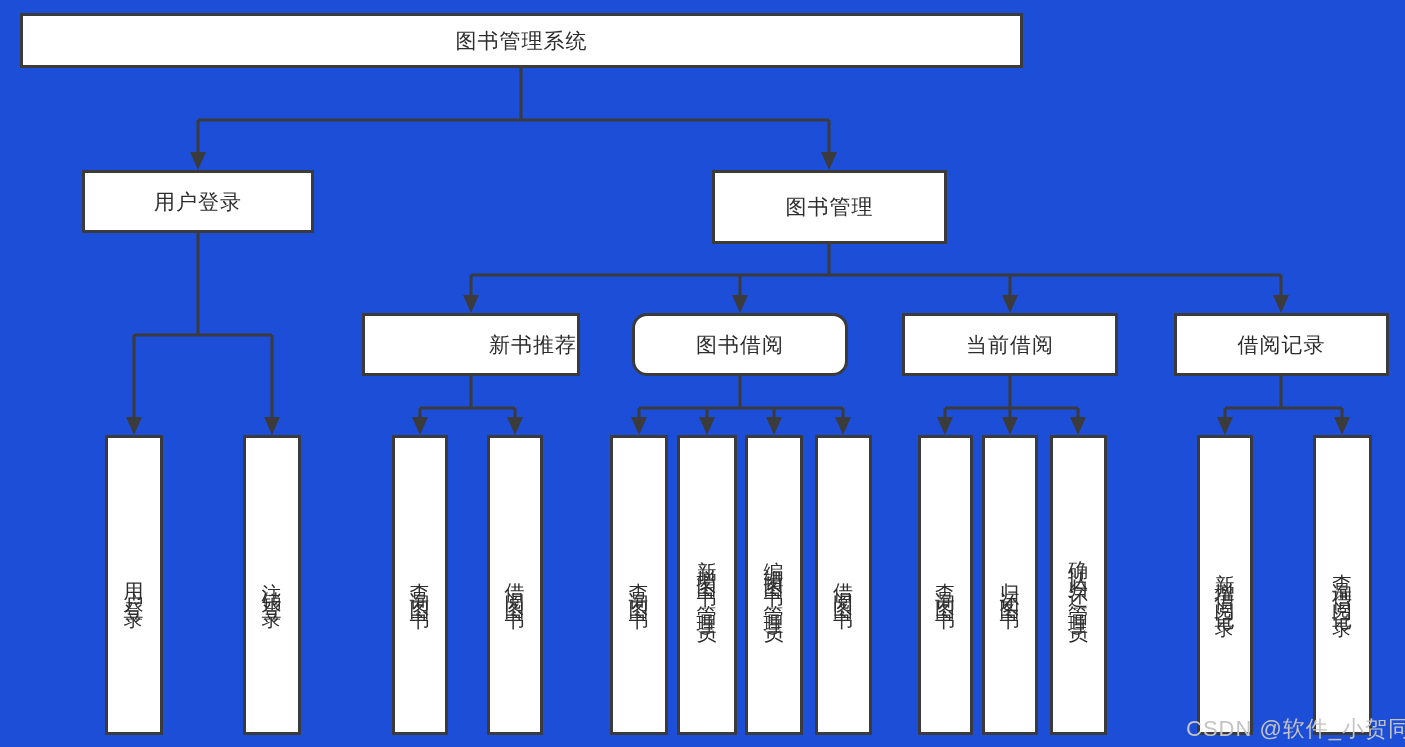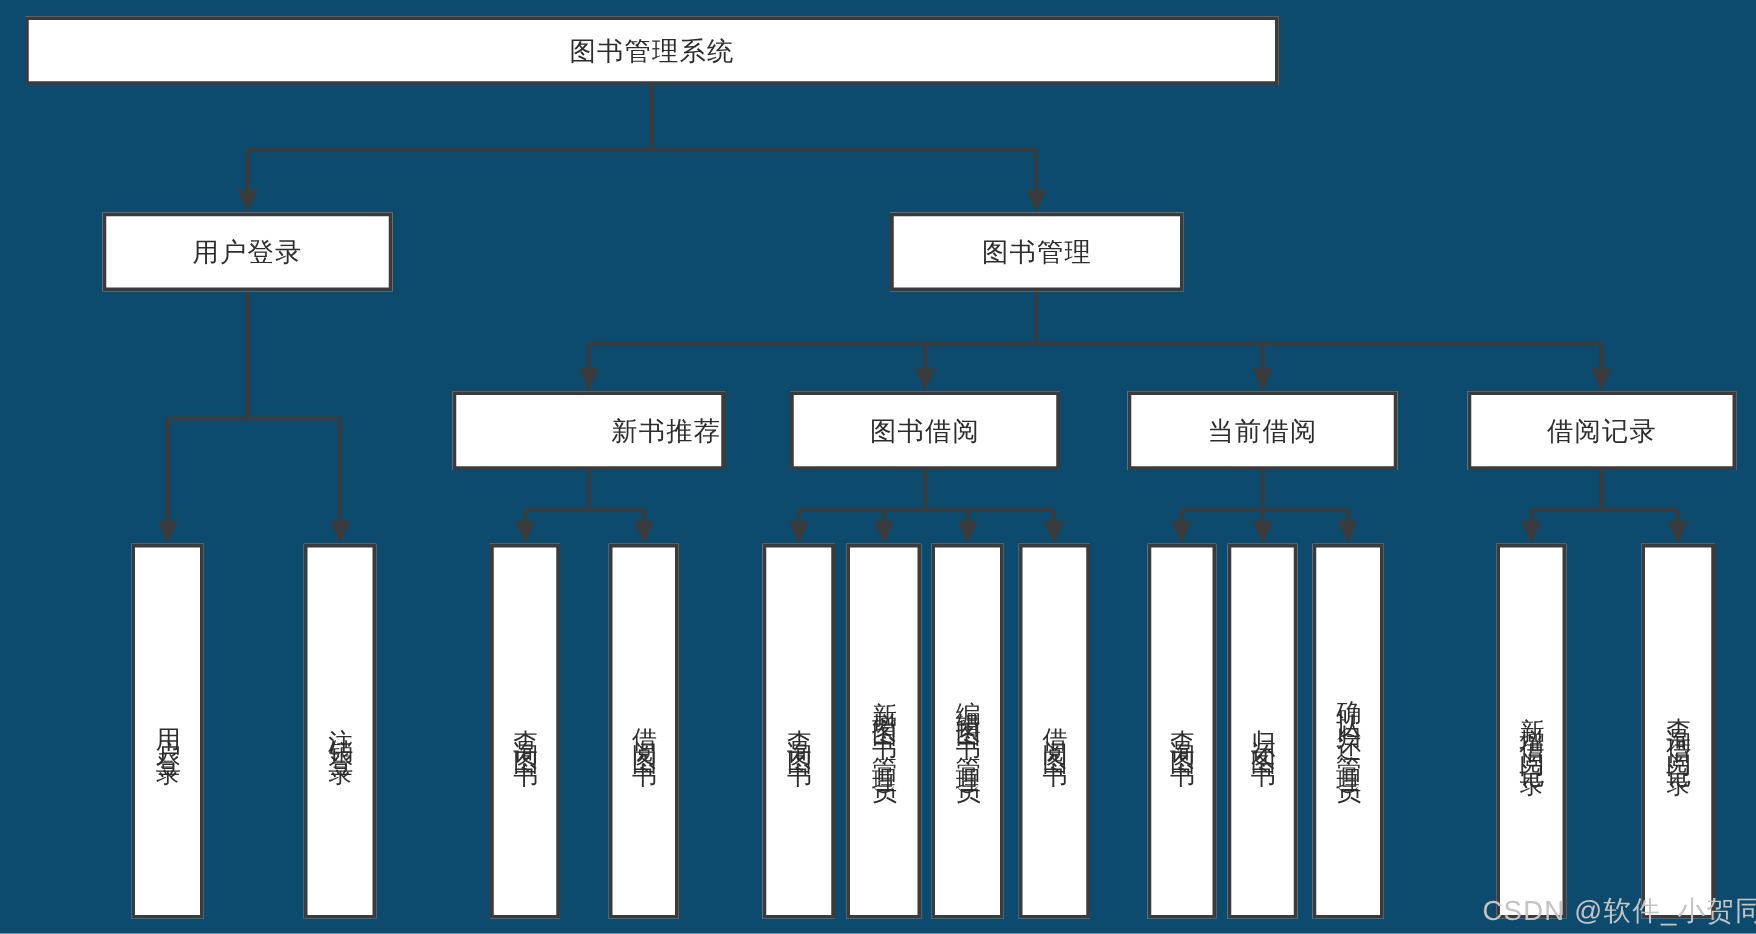--- a/index.html
+++ b/index.html
@@ -1,20 +1,20 @@
 <!DOCTYPE html>
 <html><head>
 <meta charset="utf-8">
 <style>
   html, body { margin: 0; padding: 0; background: #ffffff; }
   .canvas {
     position: relative;
     width: 1405px;
     height: 747px;
-    background: #0c4a6e;
+    background: #1d4ed8;
     font-family: "Liberation Sans", sans-serif;
     overflow: hidden;
   }
   .connectors {
     position: absolute;
     left: 0; top: 0;
     width: 1405px; height: 747px;
   }
   .box {
     position: absolute;
@@ -106,28 +106,28 @@
              M1334 417 L1350 417 L1342 435 Z" fill="#3b3b3b" stroke="none"></path>
   </svg>
 
   <div class="box h-box" style="left:20px; top:13px; width:1003px; height:55px;">
     <span>图书管理系统</span>
   </div>
 
   <div class="box h-box" style="left:82px; top:170px; width:232px; height:63px;">
     <span>用户登录</span>
   </div>
-  <div class="box h-box" style="left:712px; top:170px; width:235px; height:63px;">
+  <div class="box h-box" style="left:712px; top:170px; width:235px; height:74px;">
     <span>图书管理</span>
   </div>
 
   <div class="box h-box" style="left:362px; top:313px; width:218px; height:63px;justify-content:flex-end;">
     <span>新书推荐</span>
   </div>
-  <div class="box h-box" style="left:632px; top:313px; width:216px; height:63px;">
+  <div class="box h-box" style="left:632px; top:313px; width:216px; height:63px;border-radius:15px;">
     <span>图书借阅</span>
   </div>
   <div class="box h-box" style="left:1174px; top:313px; width:215px; height:63px;">
     <span>借阅记录</span>
   </div>
   <div class="box h-box" style="left:902px; top:313px; width:216px; height:63px;">
     <span>当前借阅</span>
   </div>
 
   <div class="box v-box" style="left:105px; top:435px; width:58px; height:300px;">

